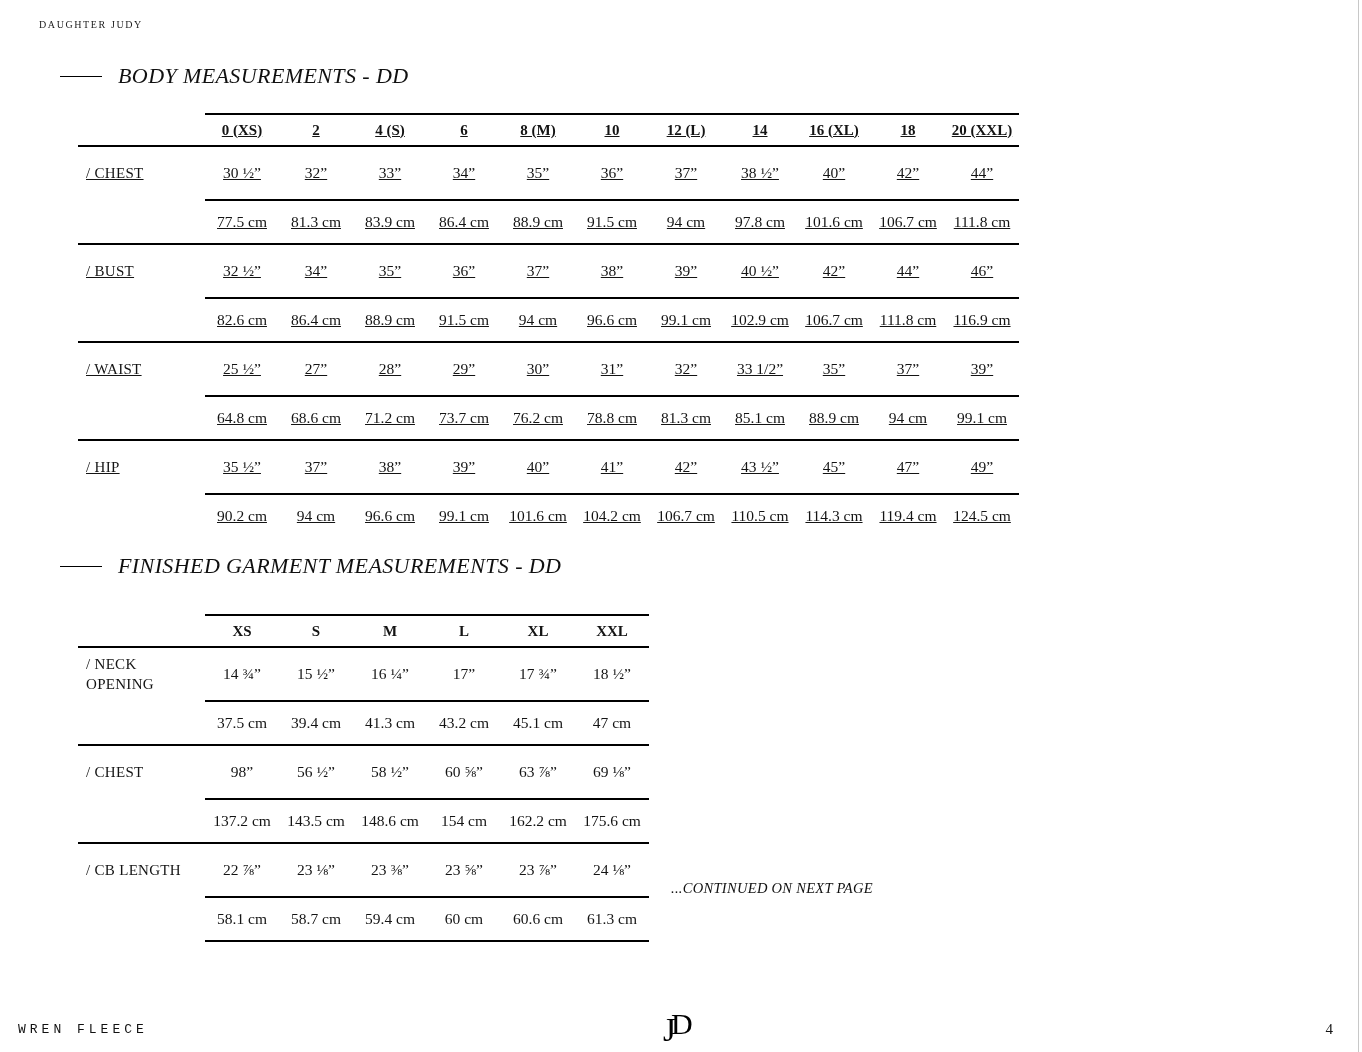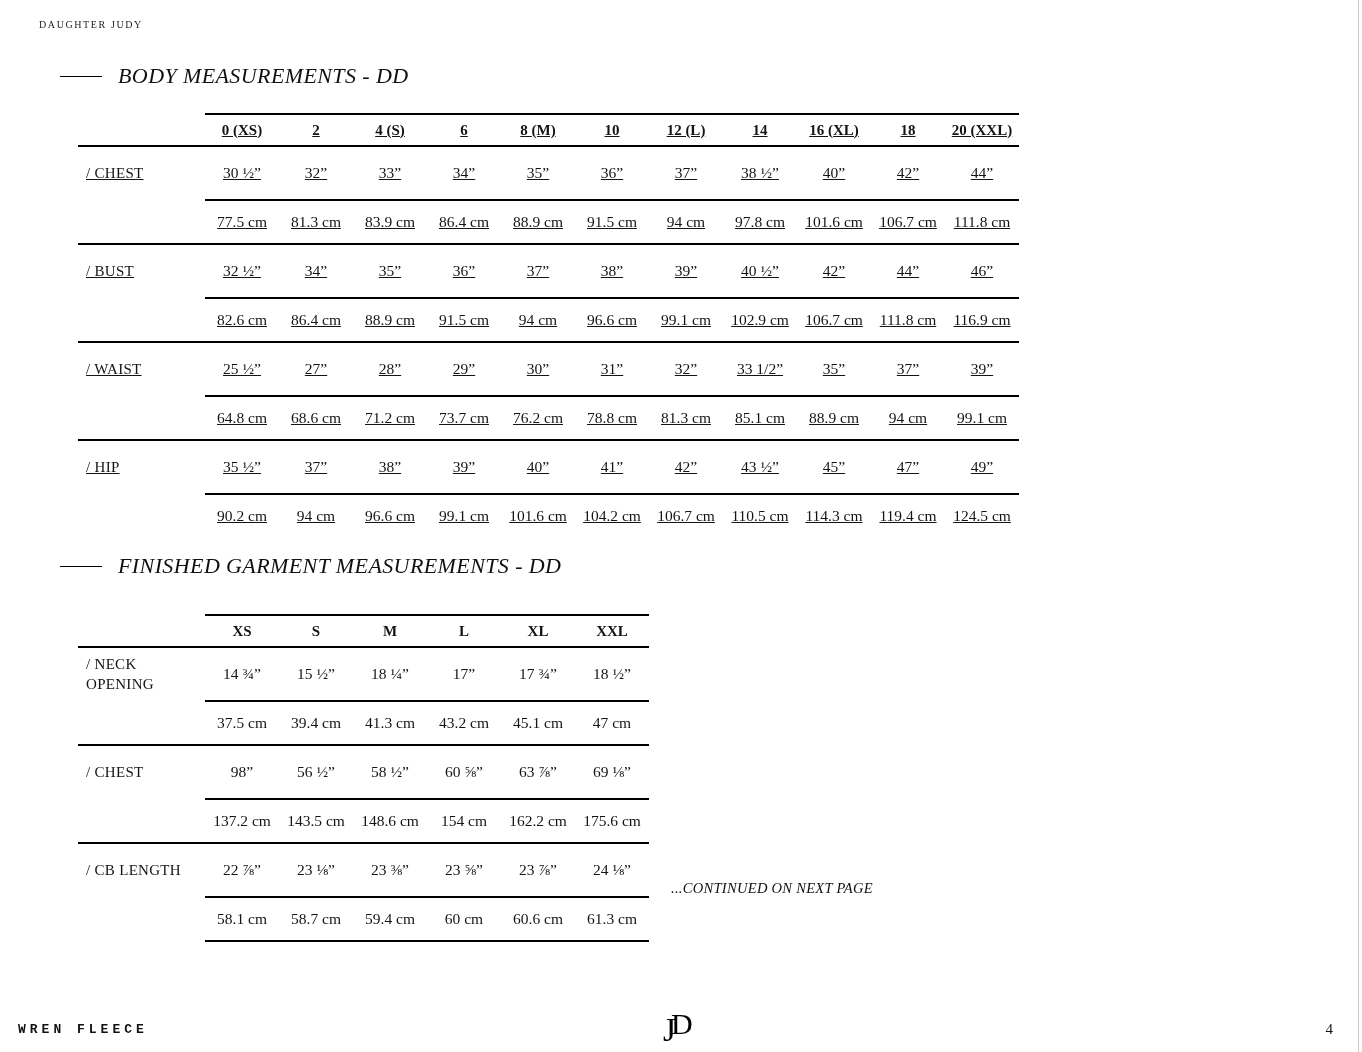--- a/index.html
+++ b/index.html
@@ -30,21 +30,21 @@
   #t1 .row { grid-template-columns:127px repeat(11,74px);text-decoration:underline; }
   #t2 .row { grid-template-columns:127px repeat(6,74px); }
   .hrow { height:30px; font-weight:bold; font-size:15px; }
   .inrow { height:52px; font-size:15.5px; }
   .cmrow { height:42px; font-size:15.5px; }
   .cell { text-align:center; white-space:nowrap; }
   .cell.lbl { text-align:left; padding-left:8px; white-space:normal; line-height:1.35; font-size:15px; letter-spacing:0.3px; }
 
   .continued { position:absolute; left:671px; top:880px; font-size:14.5px; font-style:italic; letter-spacing:0.3px; color:#101010; }
 
-  .footer-left { position:absolute; left:18px; bottom:15px; font-family:"Liberation Mono","DejaVu Sans Mono",monospace; font-size:13px; letter-spacing:4px; color:#111;font-weight:bold; }
+  .footer-left { position:absolute; left:18px; bottom:15px; font-family:"Liberation Mono","DejaVu Sans Mono",monospace; font-size:13px; letter-spacing:4px; color:#111; }
   .page-num { position:absolute; right:29px; bottom:14px; font-size:15px; }
 
   .logo { position:absolute; left:662px; top:1006px; width:40px; height:46px; }
   .logo span { position:absolute; font-family:"Liberation Serif",serif; color:#000; }
   .logo .d { left:9px; top:3px; font-size:30px; line-height:1; }
   .logo .j { left:1px; top:8px; font-size:33px; line-height:1; }
 </style>
 </head>
 <body>
 
@@ -212,21 +212,21 @@
     <div class="cell">L</div>
     <div class="cell">XL</div>
     <div class="cell">XXL</div>
   </div>
   <div class="rule-full"></div>
 
   <div class="row inrow">
     <div class="cell lbl">/ NECK OPENING</div>
     <div class="cell">14 ¾”</div>
     <div class="cell">15 ½”</div>
-    <div class="cell">18 ¼”</div>
+    <div class="cell">16 ¼”</div>
     <div class="cell">17”</div>
     <div class="cell">17 ¾”</div>
     <div class="cell">18 ½”</div>
   </div>
   <div class="rule-part"></div>
   <div class="row cmrow">
     <div class="cell lbl"></div>
     <div class="cell">37.5 cm</div>
     <div class="cell">39.4 cm</div>
     <div class="cell">41.3 cm</div>

